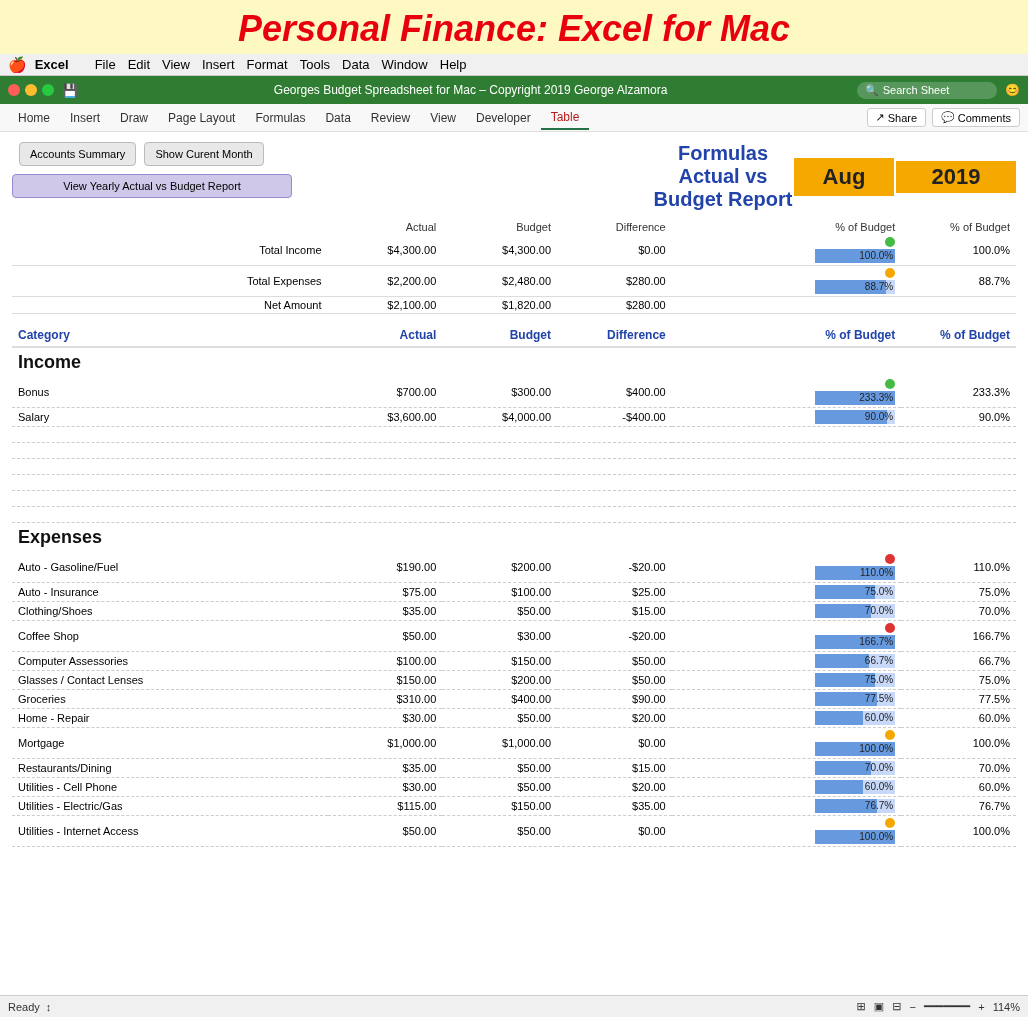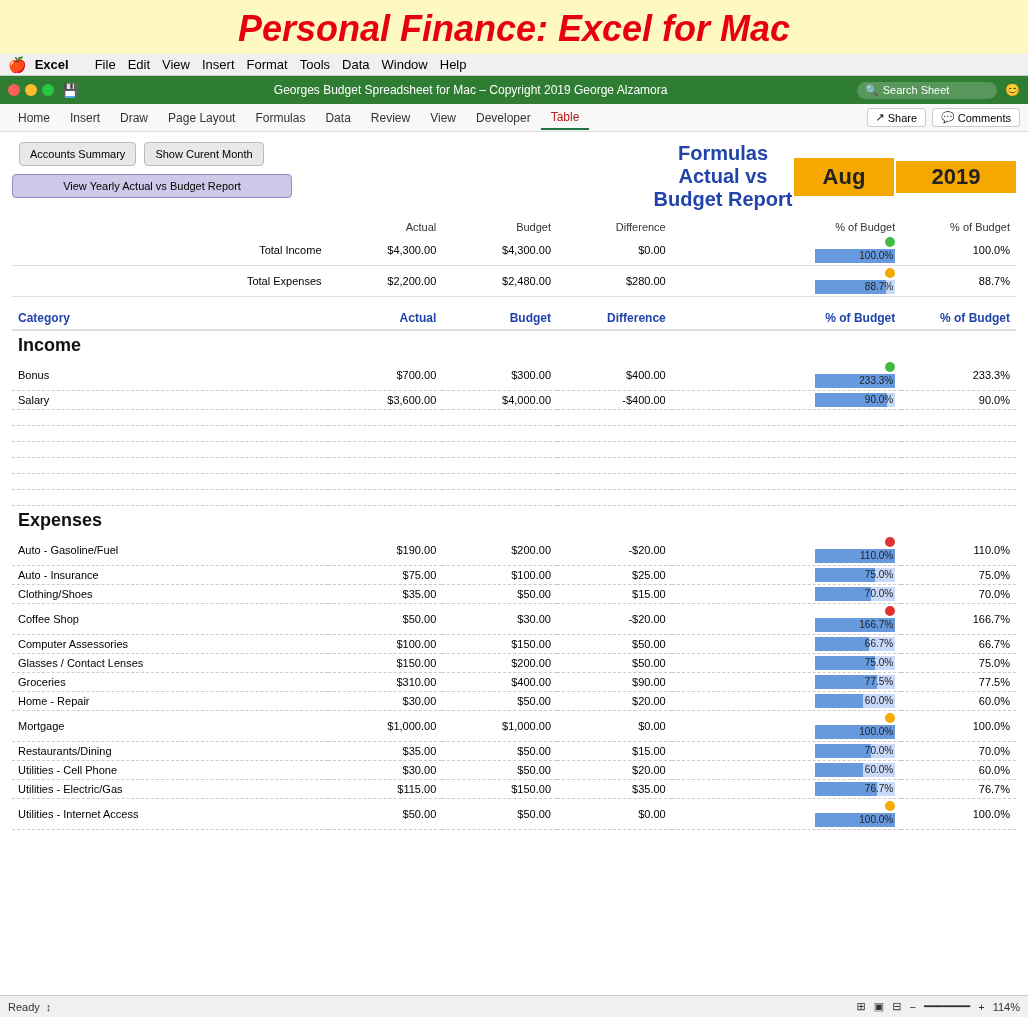--- a/index.html
+++ b/index.html
@@ -182,20 +182,28 @@
     <td>$2,480.00</td>
     <td>$280.00</td>
     <td><span class="indicator ind-yellow"></span><div class="pct-bar-cell">
     <div class="bar-container">
       <div class="bar-fill" style="width:88.7%"></div>
       <span class="bar-text">88.7%</span>
     </div>
   </div></td>
     <td style="text-align:right;">88.7%</td>
   </tr>
+        <tr>
+    <td>Net Amount</td>
+    <td>$2,100.00</td>
+    <td>$1,820.00</td>
+    <td>$280.00</td>
+    <td></td>
+    <td style="text-align:right;"></td>
+  </tr>
       </tbody>
   </table>
 
   <table class="cat-table" style="margin-top:8px;">
     <thead>
       <tr class="header-row">
         <td style="width:220px;">Category</td>
         <td class="col-actual">Actual</td>
         <td class="col-budget">Budget</td>
         <td class="col-diff">Difference</td>

